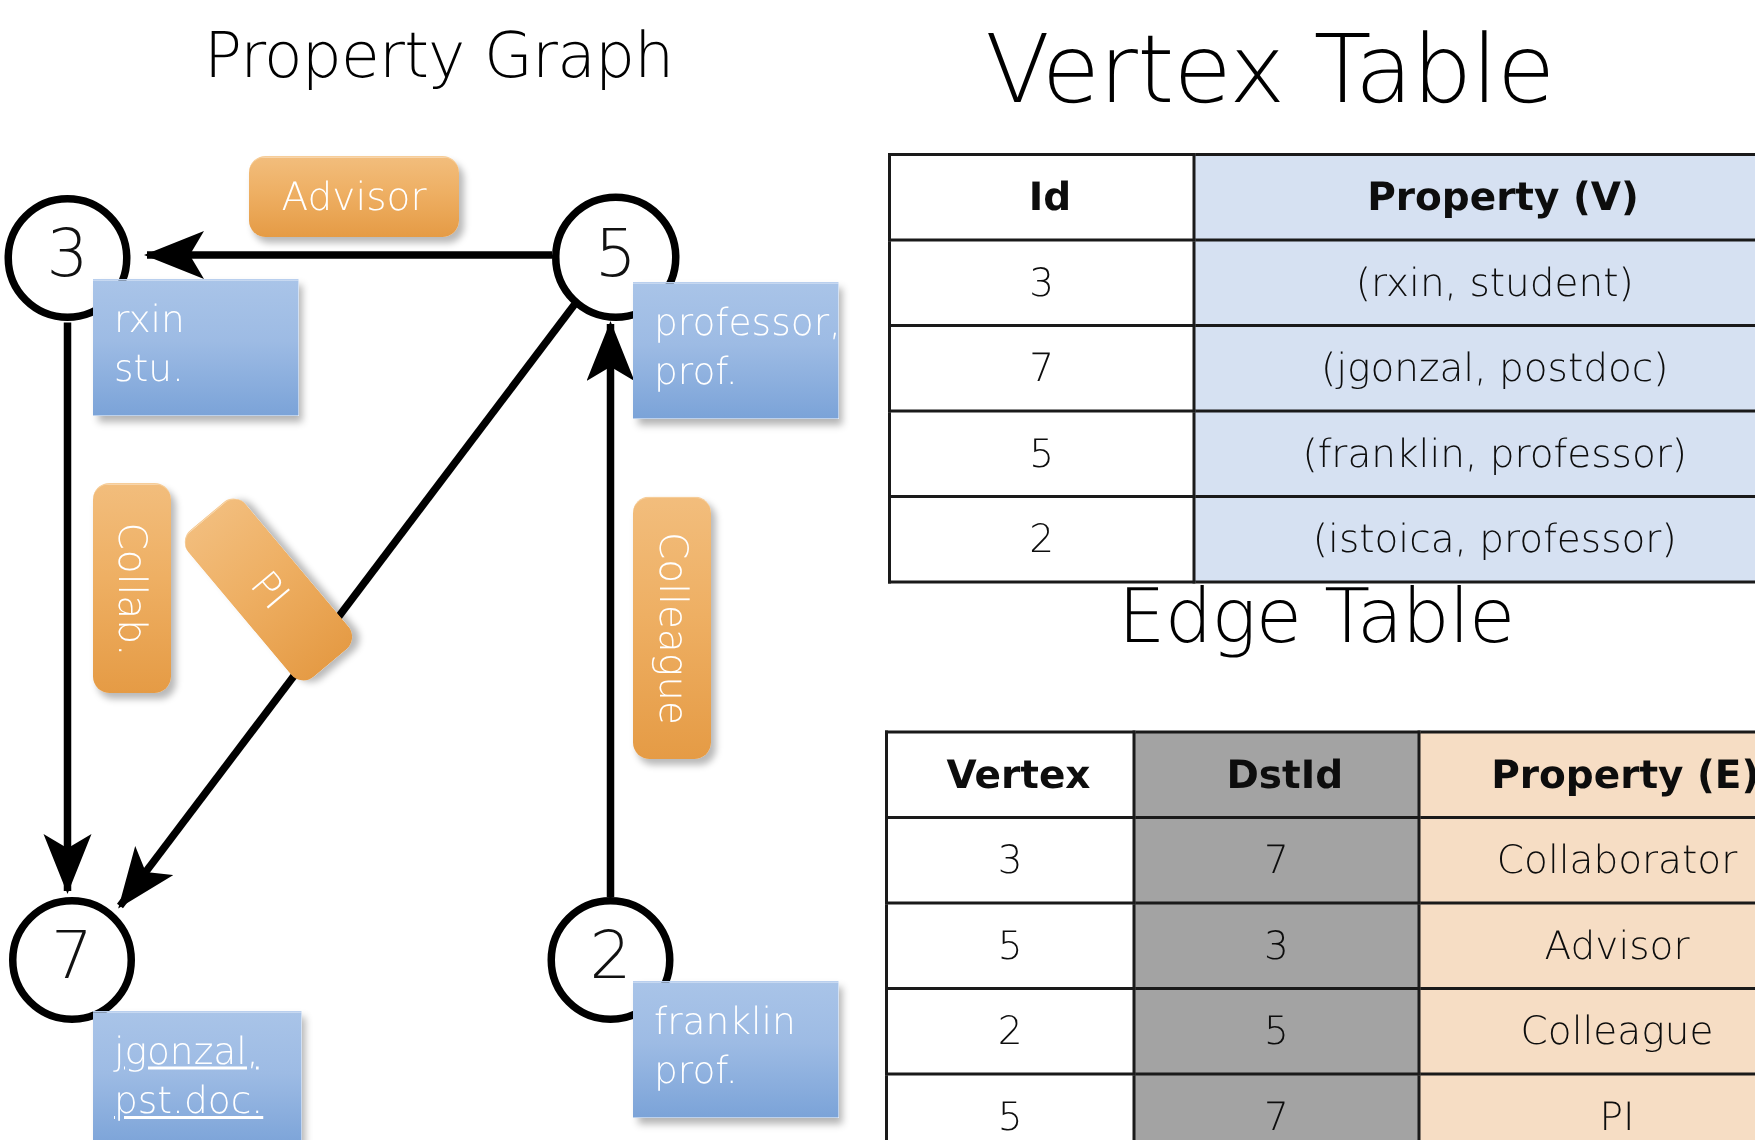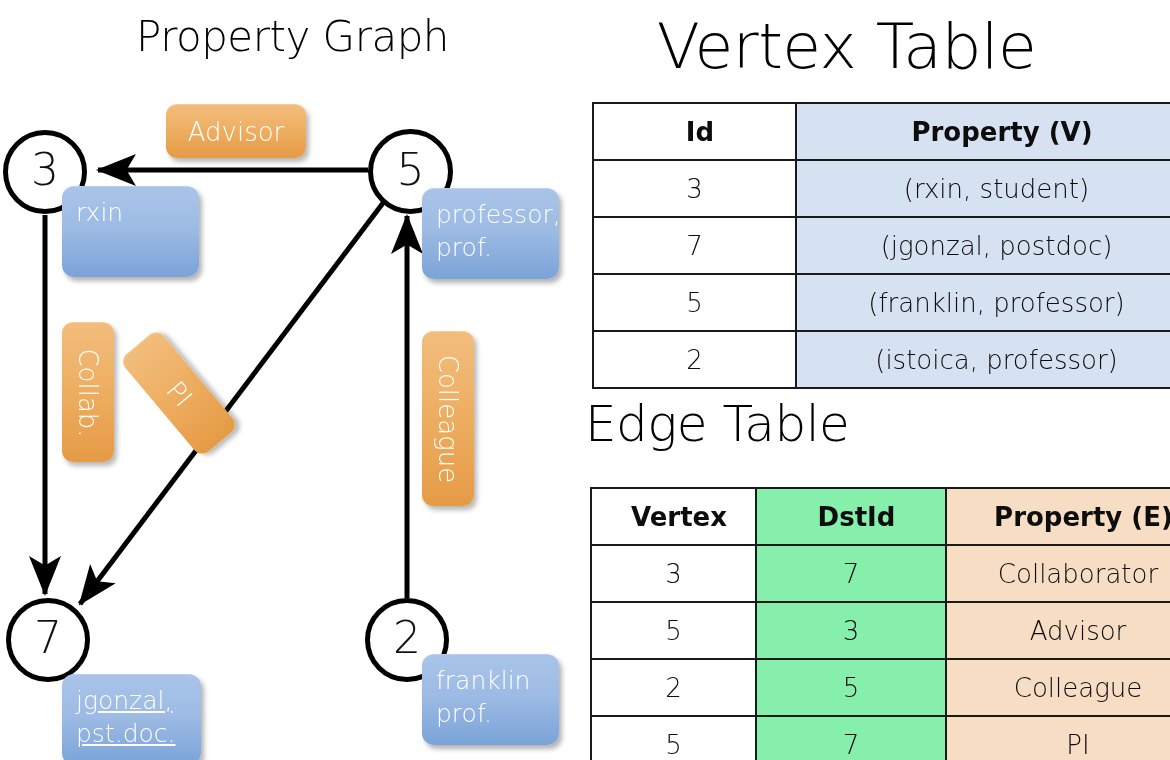--- a/index.html
+++ b/index.html
@@ -14,40 +14,40 @@
   .title{
     position:absolute;
     font-family:"DejaVu Sans", sans-serif;
     font-weight:300;
     color:#000;
     white-space:nowrap;
     letter-spacing:-0.5px;
   }
   #title-graph{left:0;top:12px;width:585px;text-align:center;font-size:42px;}
   #title-vertex{left:554px;top:10px;width:585px;text-align:center;font-size:63px;}
-  #title-edge{left:585px;top:395px;width:585px;font-size:50px;}
+  #title-edge{left:585px;top:382px;width:585px;text-align:center;font-size:50px;}
 
   
   #graph-canvas{position:absolute;left:0;top:0;width:585px;height:760px;}
   #graph-svg{position:absolute;left:0;top:0;}
 
   .node-circle{
     position:absolute;border:5px solid #000;border-radius:50%;
     background:#fff;box-sizing:border-box;
     display:flex;align-items:center;justify-content:center;
   }
   .node-label{
     font-family:"DejaVu Sans", sans-serif;font-weight:300;
     font-size:44px;color:#111;line-height:1;
     transform:translateY(-2px);
   }
 
   
   .pbox{
-    position:absolute;border-radius:12px;
+    position:absolute;border-radius:0;
     background:linear-gradient(180deg,#a9c4e8 0%,#9dbbe4 45%,#7ba3d8 100%);
     box-shadow:3px 4px 5px rgba(0,0,0,0.30);
     color:#ffffff;
     font-family:"DejaVu Sans", sans-serif;font-weight:300;
     font-size:25px;line-height:1.30;
     padding:10px 0 0 14px;box-sizing:border-box;
     border-top:1px solid #b9cfee;
   }
 
   
@@ -75,21 +75,21 @@
   }
   .tbl th{font-weight:700;padding-left:11px;}
   #vertex-table{left:592px;top:102px;width:578px;}
   #vertex-table th,#vertex-table td{height:55px;}
   #vertex-table .c-id{width:190px;background:#fff;}
   #vertex-table .c-prop{width:388px;background:#d6e1f2;}
 
   #edge-table{left:590px;top:487px;width:580px;}
   #edge-table th,#edge-table td{height:55px;}
   #edge-table .c-src{width:152px;background:#fff;}
-  #edge-table .c-dst{width:177px;background:#86efac;margin-left:32px;}
+  #edge-table .c-dst{width:177px;background:#a3a3a3;margin-left:32px;}
   #edge-table .c-prop{width:251px;background:#f6ddc4;}
 </style>
 </head>
 <body>
 
 <div class="root">
 
   <div class="title" id="title-graph">Property Graph</div>
   <div class="title" id="title-vertex">Vertex Table</div>
   <div class="title" id="title-edge">Edge Table</div>
@@ -120,20 +120,21 @@
     </div>
     <div class="node-circle" style="left:6px;top:598px;width:84px;height:84px;">
       <span class="node-label">7</span>
     </div>
     <div class="node-circle" style="left:365px;top:598px;width:84px;height:84px;">
       <span class="node-label">2</span>
     </div>
 
     <div class="pbox" style="left:62px;top:186px;width:137px;height:91px;">
       <div>rxin</div>
+      <div>stu.</div>
     </div>
 
     <div class="pbox" style="left:422px;top:188px;width:137px;height:91px;">
       <div>professor,</div>
       <div>prof.</div>
     </div>
 
     <div class="pbox" style="left:62px;top:674px;width:139px;height:91px;text-decoration:underline;">
       <div>jgonzal,</div>
       <div>pst.doc.</div>

